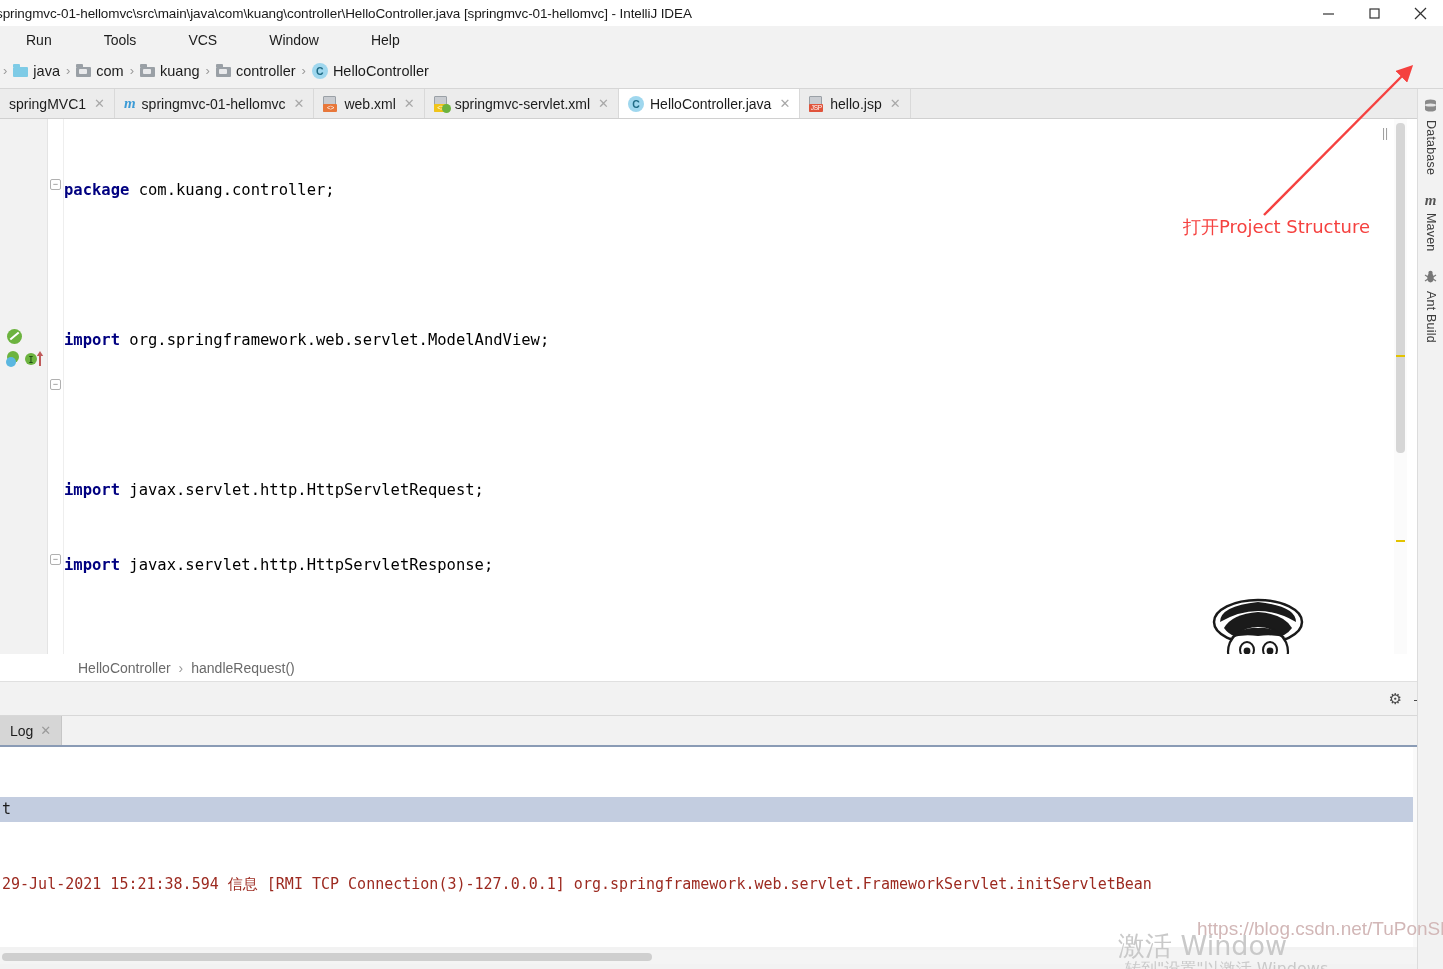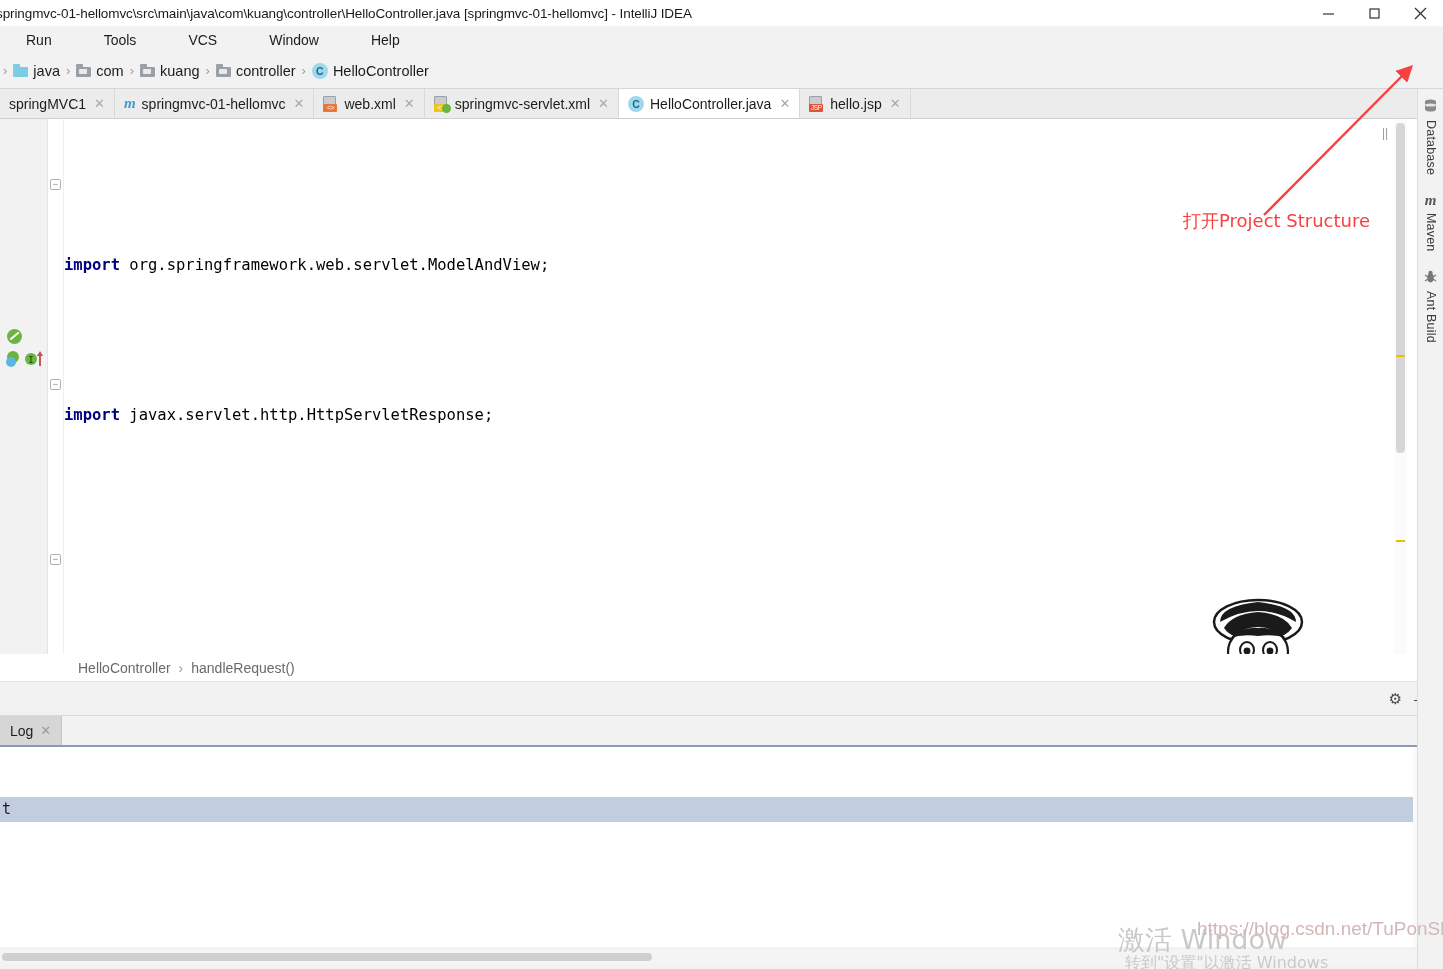--- a/index.html
+++ b/index.html
@@ -262,21 +262,21 @@
     font-size: 27px; color: #c9c9c9; white-space: nowrap;
   }
   .wm2 {
     position: absolute; left: 1125px; top: 953px;
     font-size: 16px; color: #c9c9c9; white-space: nowrap;
   }
   .wm3 {
     position: absolute; left: 1197px; top: 918px;
     font-size: 19px; color: #d2b7b7; white-space: nowrap;
   }
-  .wmcn { font-family: "DejaVu Sans", sans-serif; }
+  .wmcn { font-family: "DejaVu Sans", sans-serif; margin-top: 6px; }
 
   .editor-top-handle {
     position: absolute; right: 52px; top: 126px; width: 12px; height: 14px;
     color: #9a9a9a; font-size: 12px; text-align: center; line-height: 14px;
   }
 </style>
 </head>
 <body>
 
 <div id="app">
@@ -490,23 +490,25 @@
       </div>
     </div>
 
     <div class="foldstrip">
       <div class="fold-marker" style="left:2px; top:60px;">−</div>
       <div class="fold-marker" style="left:2px; top:260px;">−</div>
       <div class="fold-marker" style="left:2px; top:435px;">−</div>
     </div>
 
     <div class="code">
+      <div class="ln"><span class="kw">package</span> com.kuang.controller;</div>
       <div class="ln"></div>
       <div class="ln"><span class="kw">import</span> org.springframework.web.servlet.ModelAndView;</div>
       <div class="ln"></div>
+      <div class="ln"><span class="kw">import</span> javax.servlet.http.HttpServletRequest;</div>
       <div class="ln"><span class="kw">import</span> javax.servlet.http.HttpServletResponse;</div>
       
       
       
       
       
       
       
       
       
@@ -563,20 +565,21 @@
 
   <div class="runtabs">
     <div class="runtab">
       <span>Log</span>
       <span class="close">✕</span>
     </div>
   </div>
 
   <div class="console">
     <div class="cline sel">t</div>
+    <div class="cline c-red">29-Jul-2021 15:21:38.594 信息 [RMI TCP Connection(3)-127.0.0.1] org.springframework.web.servlet.FrameworkServlet.initServletBean</div>
     
     
     
     
     
   </div>
   <div class="console-scroll-v"></div>
   <div class="console-scroll-h">
     <div class="thumb"></div>
   </div>

